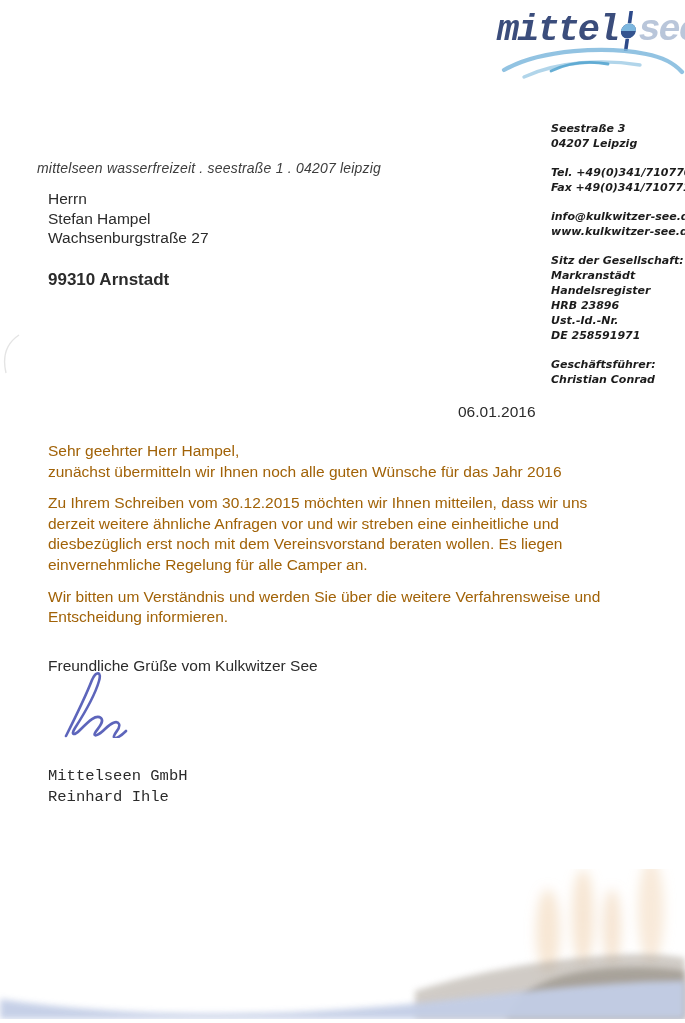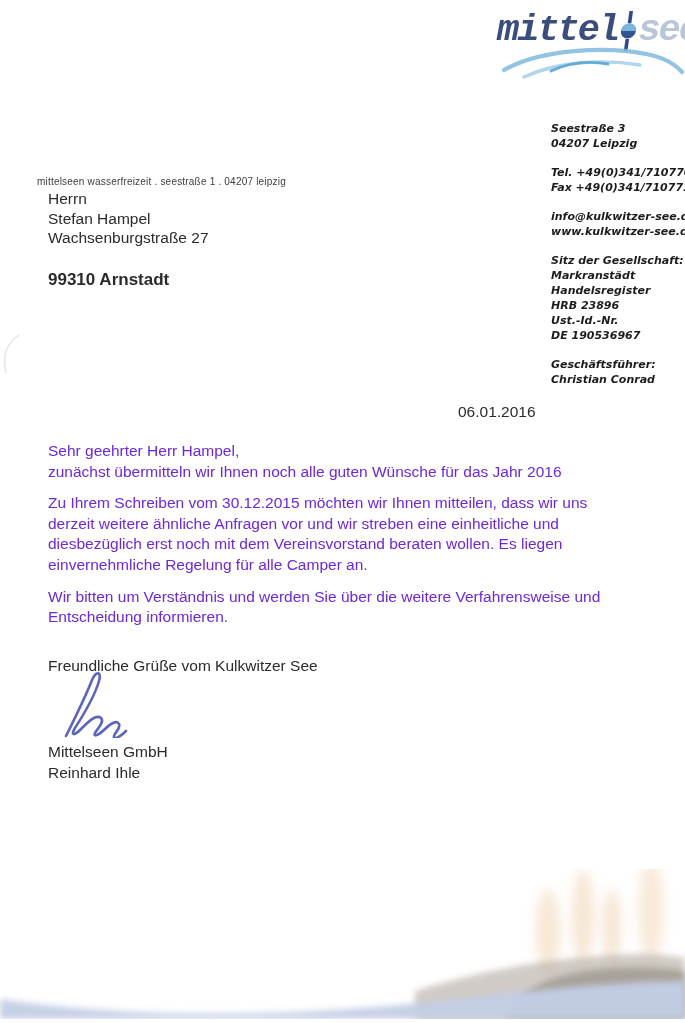--- a/index.html
+++ b/index.html
@@ -32,39 +32,39 @@
     top:121px;left:551px;width:134px;
     font-family:"DejaVu Sans", sans-serif;
     font-style:italic;font-weight:700;
     font-size:11px;line-height:15px;color:#1c1c1c;
   }
   .info-block{margin-bottom:14px;}
   .info-block div{white-space:nowrap;}
 
   
   .sender-line{
-    top:176px;left:37px;
-    font-size:10px;color:#3d3d3d;letter-spacing:.2px;white-space:nowrap;
+    top:160px;left:37px;
+    font-size:14px;color:#3d3d3d;letter-spacing:.2px;white-space:nowrap;font-style:italic;
   }
   .recipient{top:189px;left:48px;font-size:15.5px;line-height:19.5px;}
   .recipient div{white-space:nowrap;}
   .recipient .city{margin-top:22px;font-weight:700;font-size:17px;}
 
   
   .date{top:403px;left:458px;font-size:15.5px;}
 
   
-  .body-text{top:441px;left:48px;font-size:15.5px;line-height:20.6px;color:#6d28d9;}
+  .body-text{top:441px;left:48px;font-size:15.5px;line-height:20.6px;color:#a16207;}
   .body-text div{white-space:nowrap;}
   .para{margin-bottom:0;}
   .gap-md{height:11px;}
 
   .closing{top:657px;left:48px;font-size:15.5px;}
   .signature-svg{top:668px;left:58px;}
-  .signer{top:741px;left:48px;font-size:15.5px;line-height:21px;}
+  .signer{top:766px;left:48px;font-size:15.5px;line-height:21px;font-family:Liberation Mono, monospace;}
 
   
   .crease{top:332px;left:0;}
   .watermark{bottom:0;left:0;}
 </style>
 </head>
 <body>
 
 <div class="abs logo">
   <span class="logo-word logo-dark">mittel</span>
@@ -98,21 +98,21 @@
   <div class="info-block">
     <div>info@kulkwitzer-see.de</div>
     <div>www.kulkwitzer-see.de</div>
   </div>
   <div class="info-block">
     <div>Sitz der Gesellschaft:</div>
     <div>Markranstädt</div>
     <div>Handelsregister</div>
     <div>HRB 23896</div>
     <div>Ust.-Id.-Nr.</div>
-    <div>DE 190536967</div>
+    <div>DE 258591971</div>
   </div>
   <div class="info-block">
     <div>Geschäftsführer:</div>
     <div>Christian Conrad</div>
   </div>
 </div>
 
 <div class="abs sender-line">mittelseen  wasserfreizeit . seestraße  1 . 04207 leipzig</div>
 
 <div class="abs recipient">

